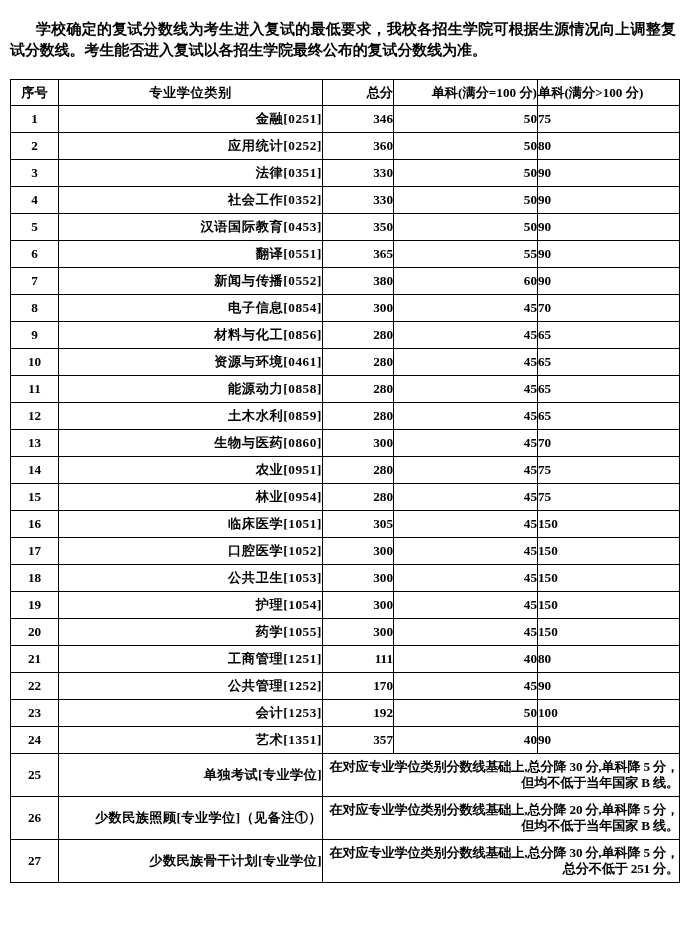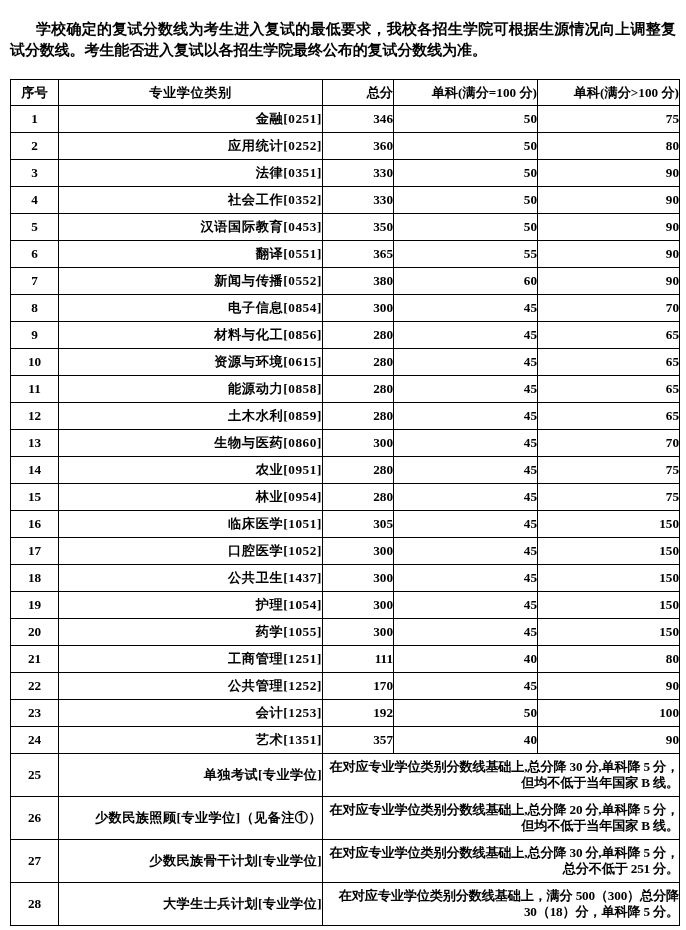--- a/index.html
+++ b/index.html
@@ -53,21 +53,21 @@
     border-bottom: 1.4px solid #000;
     white-space: nowrap;
   }
   tbody td {
     height: 26px;
   }
   .c-idx   { width: 47px;  text-align: center; margin-top: 36px; }
   .c-name  { width: 263px; text-align: right; padding-left: 7px; letter-spacing: 0.6px; }
   .c-total { width: 70px;  text-align: right; }
   .c-sub1  { width: 143px; text-align: right; }
-  .c-sub2  { width: 141px; text-align: right; }
+  .c-sub2  { width: 141px; text-align: left; }
   tr.special td {
     height: 42px;
   }
   tr.special .c-name {
     letter-spacing: 0.4px;
   }
   td.c-desc {
     text-align: right;
     padding: 2px 2px 2px 4px;
     line-height: 1.38;
@@ -152,21 +152,21 @@
         </tr>
         <tr>
           <td class="c-idx">9</td>
           <td class="c-name">材料与化工[0856]</td>
           <td class="c-total">280</td>
           <td class="c-sub1">45</td>
           <td class="c-sub2">65</td>
         </tr>
         <tr>
           <td class="c-idx">10</td>
-          <td class="c-name">资源与环境[0615]</td>
+          <td class="c-name">资源与环境[0461]</td>
           <td class="c-total">280</td>
           <td class="c-sub1">45</td>
           <td class="c-sub2">65</td>
         </tr>
         <tr>
           <td class="c-idx">11</td>
           <td class="c-name">能源动力[0858]</td>
           <td class="c-total">280</td>
           <td class="c-sub1">45</td>
           <td class="c-sub2">65</td>
@@ -208,21 +208,21 @@
         </tr>
         <tr>
           <td class="c-idx">17</td>
           <td class="c-name">口腔医学[1052]</td>
           <td class="c-total">300</td>
           <td class="c-sub1">45</td>
           <td class="c-sub2">150</td>
         </tr>
         <tr>
           <td class="c-idx">18</td>
-          <td class="c-name">公共卫生[1437]</td>
+          <td class="c-name">公共卫生[1053]</td>
           <td class="c-total">300</td>
           <td class="c-sub1">45</td>
           <td class="c-sub2">150</td>
         </tr>
         <tr>
           <td class="c-idx">19</td>
           <td class="c-name">护理[1054]</td>
           <td class="c-total">300</td>
           <td class="c-sub1">45</td>
           <td class="c-sub2">150</td>
@@ -270,21 +270,16 @@
         <tr class="special">
           <td class="c-idx">26</td>
           <td class="c-name">少数民族照顾[专业学位]（见备注①）</td>
           <td class="c-desc" colspan="3">在对应专业学位类别分数线基础上,总分降 20 分,单科降 5 分，但均不低于当年国家 B 线。</td>
         </tr>
         <tr class="special">
           <td class="c-idx">27</td>
           <td class="c-name">少数民族骨干计划[专业学位]</td>
           <td class="c-desc" colspan="3">在对应专业学位类别分数线基础上,总分降 30 分,单科降 5 分，总分不低于 251 分。</td>
         </tr>
-        <tr class="special">
-          <td class="c-idx">28</td>
-          <td class="c-name">大学生士兵计划[专业学位]</td>
-          <td class="c-desc" colspan="3">在对应专业学位类别分数线基础上，满分 500（300）总分降 30（18）分，单科降 5 分。</td>
-        </tr>
       </tbody>
   </table>
 
 </div>
 
 </body></html>

